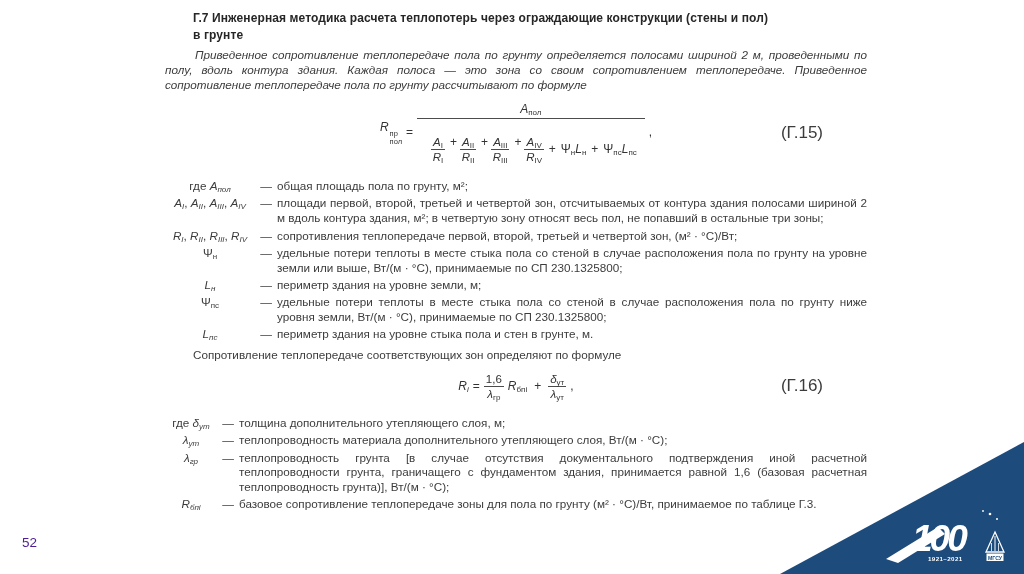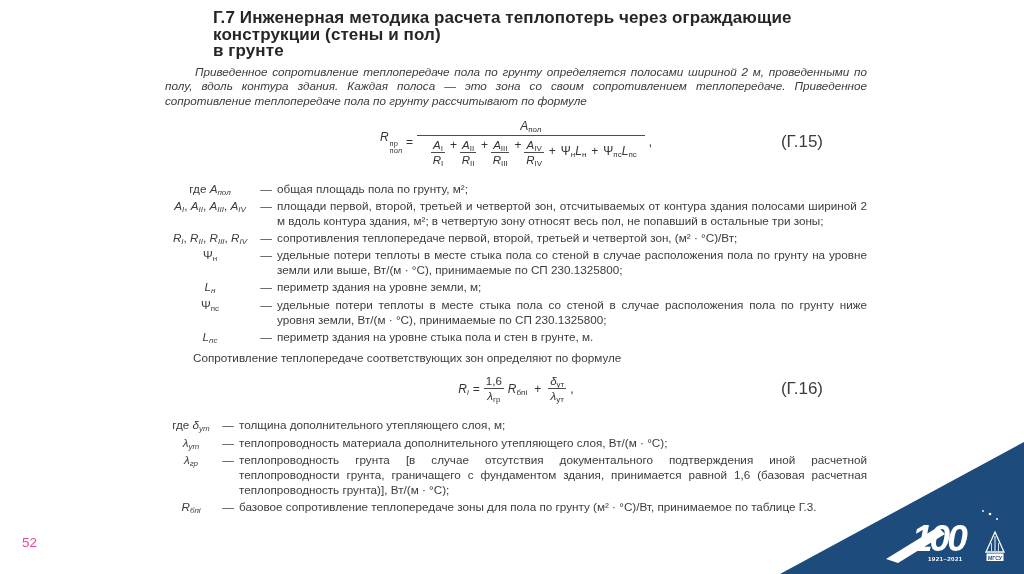--- a/index.html
+++ b/index.html
@@ -1,52 +1,52 @@
 <!DOCTYPE html>
 <html><head>
 <meta charset="utf-8">
 <style>
   html,body{margin:0;padding:0;background:#ffffff;}
   .slide{position:relative;width:1024px;height:574px;background:#ffffff;overflow:hidden;
          font-family:"Liberation Sans",sans-serif;color:#3a3a3a;}
 
   
   .doc{position:absolute;left:165px;top:10px;width:702px;font-size:11.7px;line-height:14.8px;color:#3c3c3c;}
-  .h1{font-weight:bold;color:#262626;margin-left:48px;font-size:17px;line-height:16.5px;letter-spacing:0.1px;}
+  .h1{font-weight:bold;color:#262626;margin-left:28px;font-size:12px;line-height:16.5px;letter-spacing:0.1px;}
   .para{margin:5px 0 0;text-align:justify;text-indent:30px;font-style:italic;}
   .mid{margin:6px 0 0;text-indent:28px;}
 
   
   .fwrap{position:relative;margin:10px 0 16px;}
   .feq{display:flex;align-items:center;justify-content:center;gap:4px;font-size:12px;color:#333;}
   .fnum{position:absolute;right:44px;top:50%;transform:translateY(-50%);font-size:17px;color:#3c3c3c;}
   .it{font-style:italic;}
   sub{font-size:8px;vertical-align:-2px;line-height:0;}
   .stack{display:inline-flex;flex-direction:column;align-items:flex-start;font-size:7.5px;line-height:7.5px;
          margin-left:1px;vertical-align:-5px;}
   .sf{display:inline-flex;flex-direction:column;align-items:center;font-size:11.5px;line-height:12px;}
   .sf .n{border-bottom:1px solid #4c4c4c;padding:0 2px 1px;}
   .sf .d{padding-top:1px;}
   .bf{display:inline-flex;flex-direction:column;align-items:center;}
   .bf-num{margin-bottom:1px;}
-  .bf-den{border-top:1.2px solid #4c4c4c;padding:2px 8px 0;display:flex;align-items:center;gap:2px;}
+  .bf-den{border-top:1.2px solid #4c4c4c;padding:16px 8px 0;display:flex;align-items:center;gap:2px;}
   .plus{margin:0 3px;}
   .tok{white-space:nowrap;}
 
   
   .deflist{margin-top:9px;}
   .defrow{display:grid;grid-template-columns:90px 14px 1fr;column-gap:4px;margin-top:2.5px;}
   .dl2 .defrow{grid-template-columns:52px 14px 1fr;}
   .defterm{display:flex;justify-content:center;}
   .termline{white-space:nowrap;}
   .defdash{text-align:center;}
   .defdesc{text-align:justify;}
 
   
-  .pagenum{position:absolute;left:22px;top:535px;font-size:13.5px;color:#ec4899;}
+  .pagenum{position:absolute;left:22px;top:535px;font-size:13.5px;color:#4c1d95;}
   .tri{position:absolute;right:0;bottom:0;width:244px;height:132px;background:#1d4b7c;
        clip-path:polygon(0 100%,100% 0,100% 100%);}
   .logo{position:absolute;right:6px;bottom:6px;width:132px;height:66px;}
 </style>
 </head>
 <body>
 
 <div class="slide">
 
   <div class="doc">

